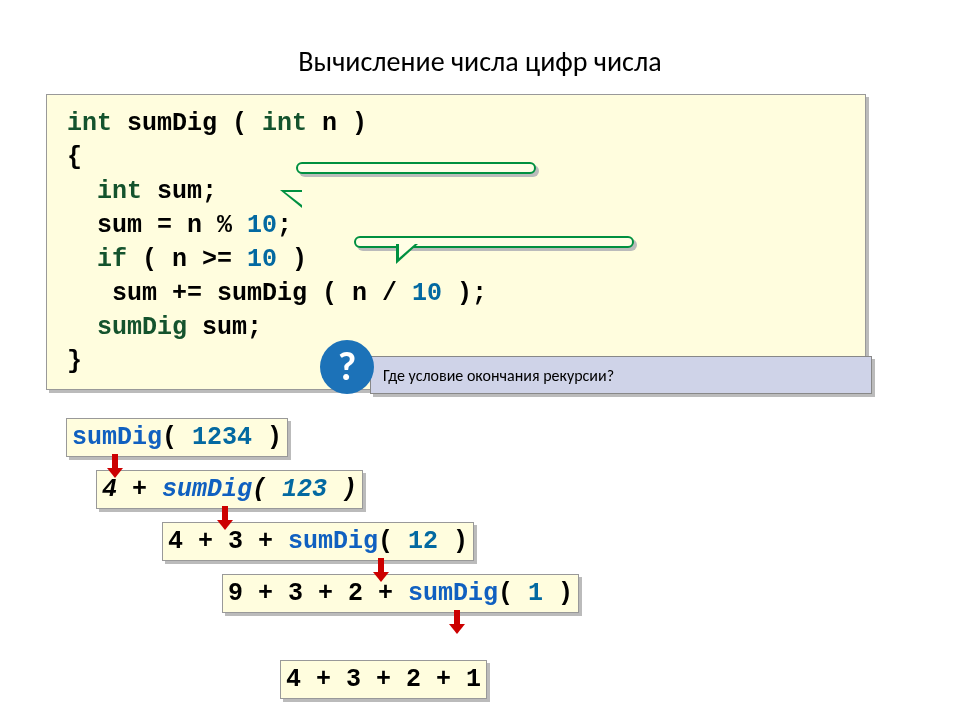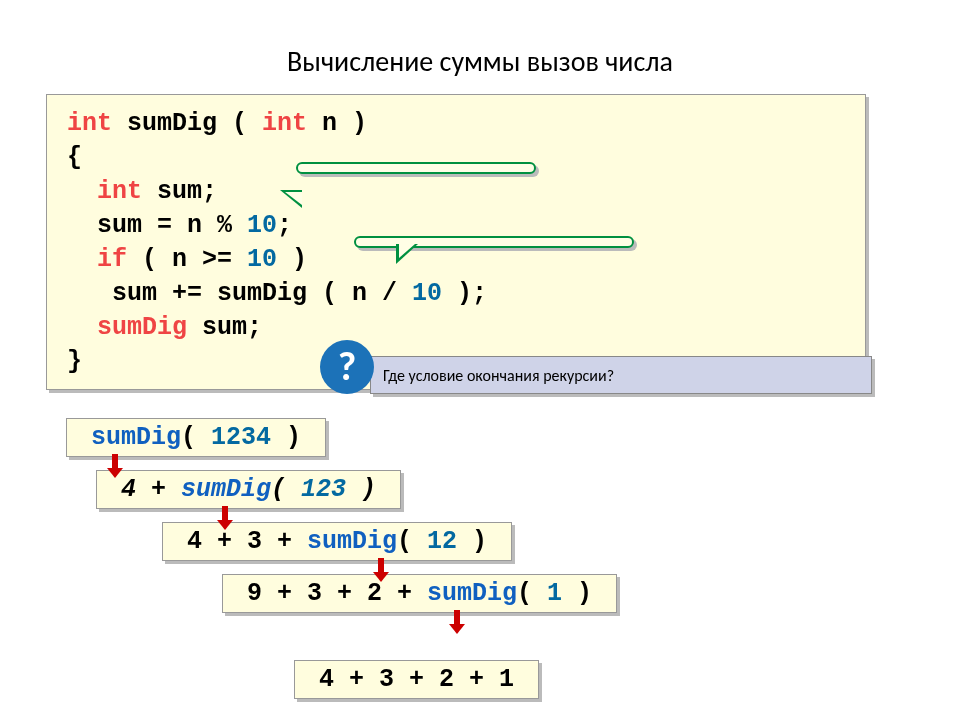--- a/index.html
+++ b/index.html
@@ -35,21 +35,21 @@
     position: absolute;
     left: 20px;
     top: 12px;
     font-family: "Courier New", monospace;
     font-weight: bold;
     font-size: 25px;
     line-height: 34px;
     white-space: pre;
     color: #000;
   }
-  .kw { color: #ef4444; text-align: center; }
+  .kw { color: #14532d; text-align: center; }
   .num { color: #0369a1; }
 
   
   .bubble {
     position: absolute;
     background: #FFFEE6;
     border: 2px solid #009040;
     border-radius: 6px;
     box-shadow: 3px 3px 0 #bbb;
     font-size: 23px;
@@ -129,30 +129,30 @@
 
   
   .step {
     position: absolute;
     background: #fffdde;
     border: 1px solid #999;
     box-shadow: 3px 3px 0 #bbb;
     font-family: "Courier New", monospace;
     font-weight: bold;
     font-size: 25px;
-    padding: 4px 24px;
+    padding: 4px 5px;
     box-sizing: border-box;
     white-space: nowrap;
   }
   .fn { color: #1060c0; }
   #step1 { left: 66px;  top: 418px; }
   #step2 { left: 96px;  top: 470px; font-style: italic; }
   #step3 { left: 162px; top: 522px; }
   #step4 { left: 222px; top: 574px; }
-  #step5 { left: 280px; top: 660px; margin-left: 14px; }
+  #step5 { left: 280px; top: 660px; }
 
   
   .arrow {
     position: absolute;
     width: 6px;
     background: #cc0000;
   }
   .arrow::after {
     content: "";
     position: absolute;
@@ -163,21 +163,21 @@
     border-top: 10px solid #cc0000;
   }
   #a1 { left: 112px; top: 454px; height: 16px; }
   #a2 { left: 222px; top: 506px; height: 16px; }
   #a3 { left: 378px; top: 558px; height: 16px; }
   #a4 { left: 454px; top: 610px; height: 16px; }
 </style>
 </head>
 <body>
 
-<div class="title">Вычисление суммы вызов числа</div>
+<div class="title">Вычисление числа цифр числа</div>
 
 <div class="code-box">
   <div class="code"><span class="kw">int</span><span> sumDig ( </span><span class="kw">int</span><span> n )</span>
 <span>{</span>
 <span>  </span><span class="kw">int</span><span> sum;</span>
 <span>  sum = n % </span><span class="num">10</span><span>;</span>
 <span>  </span><span class="kw">if</span><span> ( n &gt;= </span><span class="num">10</span><span> )</span>
 <span>   sum += sumDig ( n / </span><span class="num">10</span><span> );</span>
 <span>  </span><span class="kw">sumDig</span><span> sum;</span>
 <span>}</span></div>

